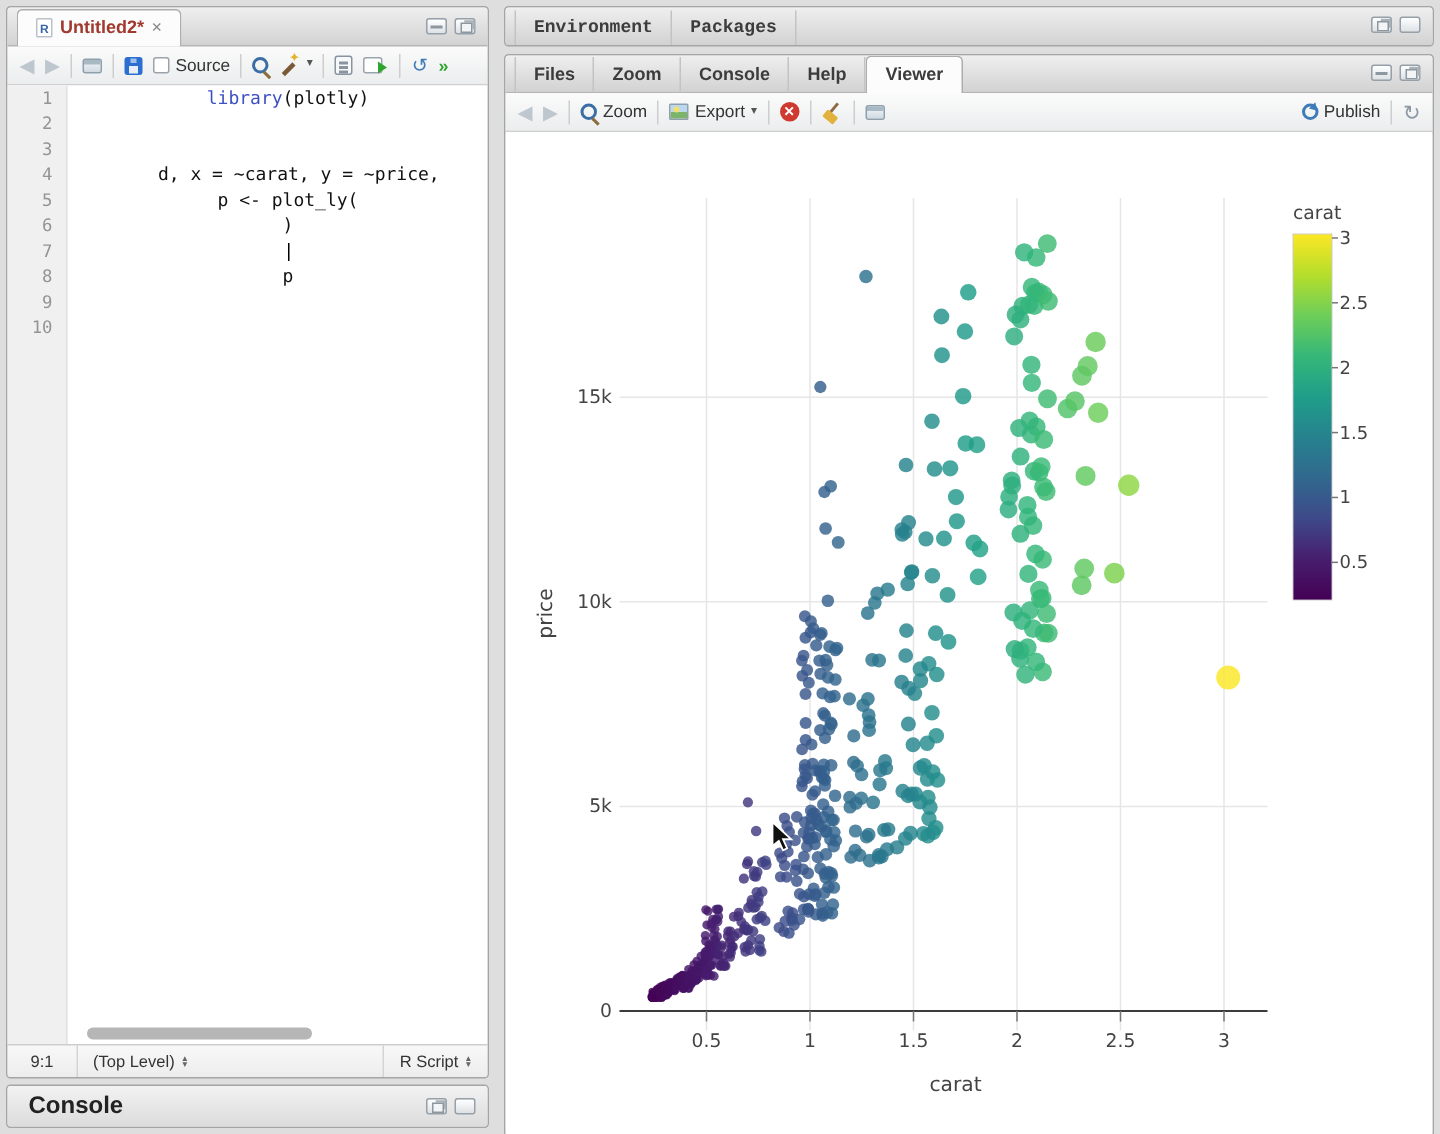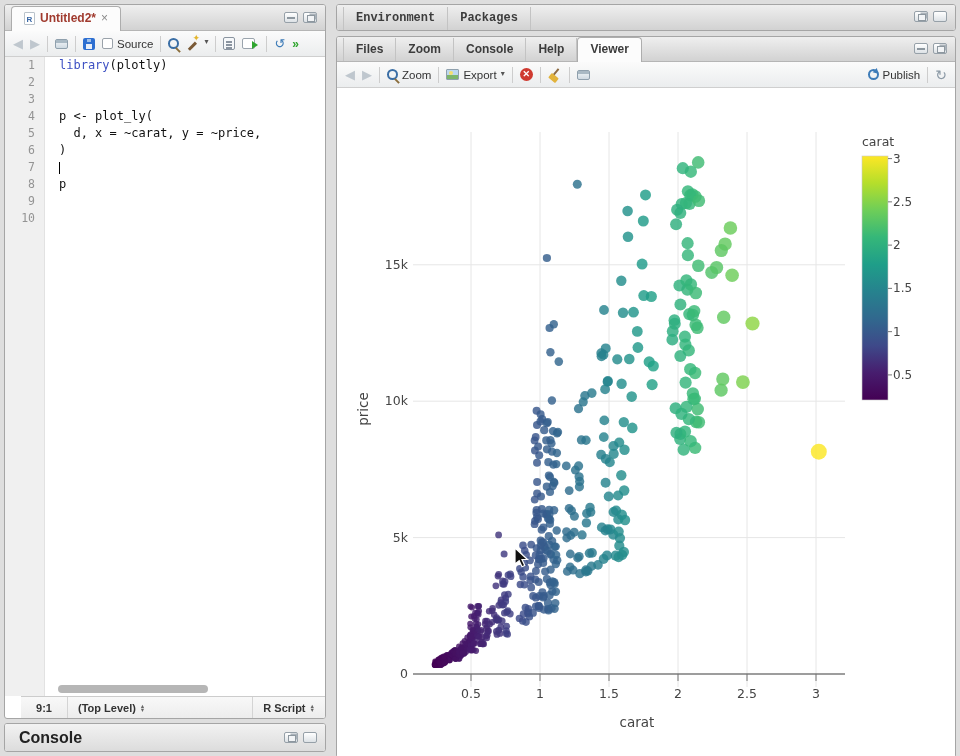--- a/index.html
+++ b/index.html
@@ -43,28 +43,28 @@
   .i-broom { width:14px; height:14px; }
   .i-broom::before { content:""; position:absolute; left:7px; top:0px; width:2px; height:8px; background:#8d6b43; transform:rotate(40deg); }
   .i-broom::after { content:""; position:absolute; left:1px; top:7px; width:9px; height:6px; background:#e2b33c; border-radius:1px; transform:rotate(40deg); }
   .i-publish { width:11px; height:11px; border:2px solid #3e7cb8; border-radius:50%; }
   .i-publish::after { content:""; position:absolute; right:-2px; top:-2px; border-left:5px solid #3e7cb8; border-top:3px solid transparent; border-bottom:3px solid transparent; transform:rotate(45deg); }
   .i-refresh { color:#8b99a5; font-size:14px; line-height:1; }
   .caretdn { font-size:8px; color:#555; }
   
   .editor { position:absolute; left:0; right:0; top:52px; bottom:22px; background:#fff; overflow:hidden; font-family:"DejaVu Sans Mono","Liberation Mono",monospace; font-size:12px; }
   .gutter { position:absolute; left:0; top:0; bottom:0; width:40px; background:#f0f0f0; border-right:1px solid #e2e2e2; }
-  .codewrap { position:absolute; left:41px; top:0; right:0; }
+  .codewrap { position:absolute; left:41px; top:0; right:0;text-align:center; }
   .gline { height:17px; line-height:17px; text-align:right; padding-right:9px; color:#949494; font-size:11.5px; }
   .cline { height:17px; line-height:17px; padding-left:13px; white-space:pre; color:#111; }
   .seg-fn { color:#3d50c3; }
   .caret { display:inline-block; width:1px; height:12px; background:#000; vertical-align:middle; }
   .hscroll { position:absolute; left:41px; right:4px; bottom:24px; height:10px; }
   .hthumb { position:absolute; left:12px; width:150px; top:1px; height:8px; border-radius:4px; background:#b6b6b6; }
-  .statusbar { position:absolute; left:16px; right:0; bottom:0; height:22px; background:linear-gradient(#f8f8f8,#ededed); border-top:1px solid #cccccc; display:flex; align-items:flex-end; font-size:11px; color:#333;font-weight:bold; }
+  .statusbar { position:absolute; left:0; right:0; bottom:0; height:22px; background:linear-gradient(#f8f8f8,#ededed); border-top:1px solid #cccccc; display:flex; align-items:flex-end; font-size:11px; color:#333; }
   .st-cell { padding:0 10px; display:flex; align-items:center; gap:4px; height:100%; }
   .st-sep { width:1px; height:100%; background:#d4d4d4; }
   .updown { display:inline-flex; flex-direction:column; line-height:4px; font-size:5.5px; color:#666; }
   .hdrbar { height:100%; background:linear-gradient(#f2f2f2,#dcdcdc); display:flex; align-items:center; padding:0 14px; font-size:16px; font-weight:bold; color:#222; position:relative; }
   #viewer-content { position:absolute; left:0; right:0; top:52px; bottom:0; background:#fff; }
   #plot-svg text { font-family:"DejaVu Sans","Liberation Sans",sans-serif; }
   #mouse-cursor { position:absolute; left:514px; top:547px; z-index:99; }
 </style>
 </head>
 <body>
@@ -115,22 +115,22 @@
         <div class="gline">6</div>
         <div class="gline">7</div>
         <div class="gline">8</div>
         <div class="gline">9</div>
         <div class="gline">10</div>
       </div>
     <div class="codewrap" id="code-lines">
         <div class="cline"><span class="seg-fn">library</span><span class="seg-pl">(plotly)</span></div>
         <div class="cline"></div>
         <div class="cline"></div>
+        <div class="cline"><span class="seg-pl">  d, x = ~carat, y = ~price,</span></div>
         <div class="cline"><span class="seg-pl">p &lt;- plot_ly(</span></div>
-        <div class="cline"><span class="seg-pl">  d, x = ~carat, y = ~price,</span></div>
         <div class="cline"><span class="seg-pl">)</span></div>
         <div class="cline"><span class="caret"></span></div>
         <div class="cline"><span class="seg-pl">p</span></div>
       </div>
   </div>
   <div class="hscroll">
       <div class="hthumb"></div>
     </div>
   <div class="statusbar">
     <span class="st-cell" style="width:46px;justify-content:center;">9:1</span>

